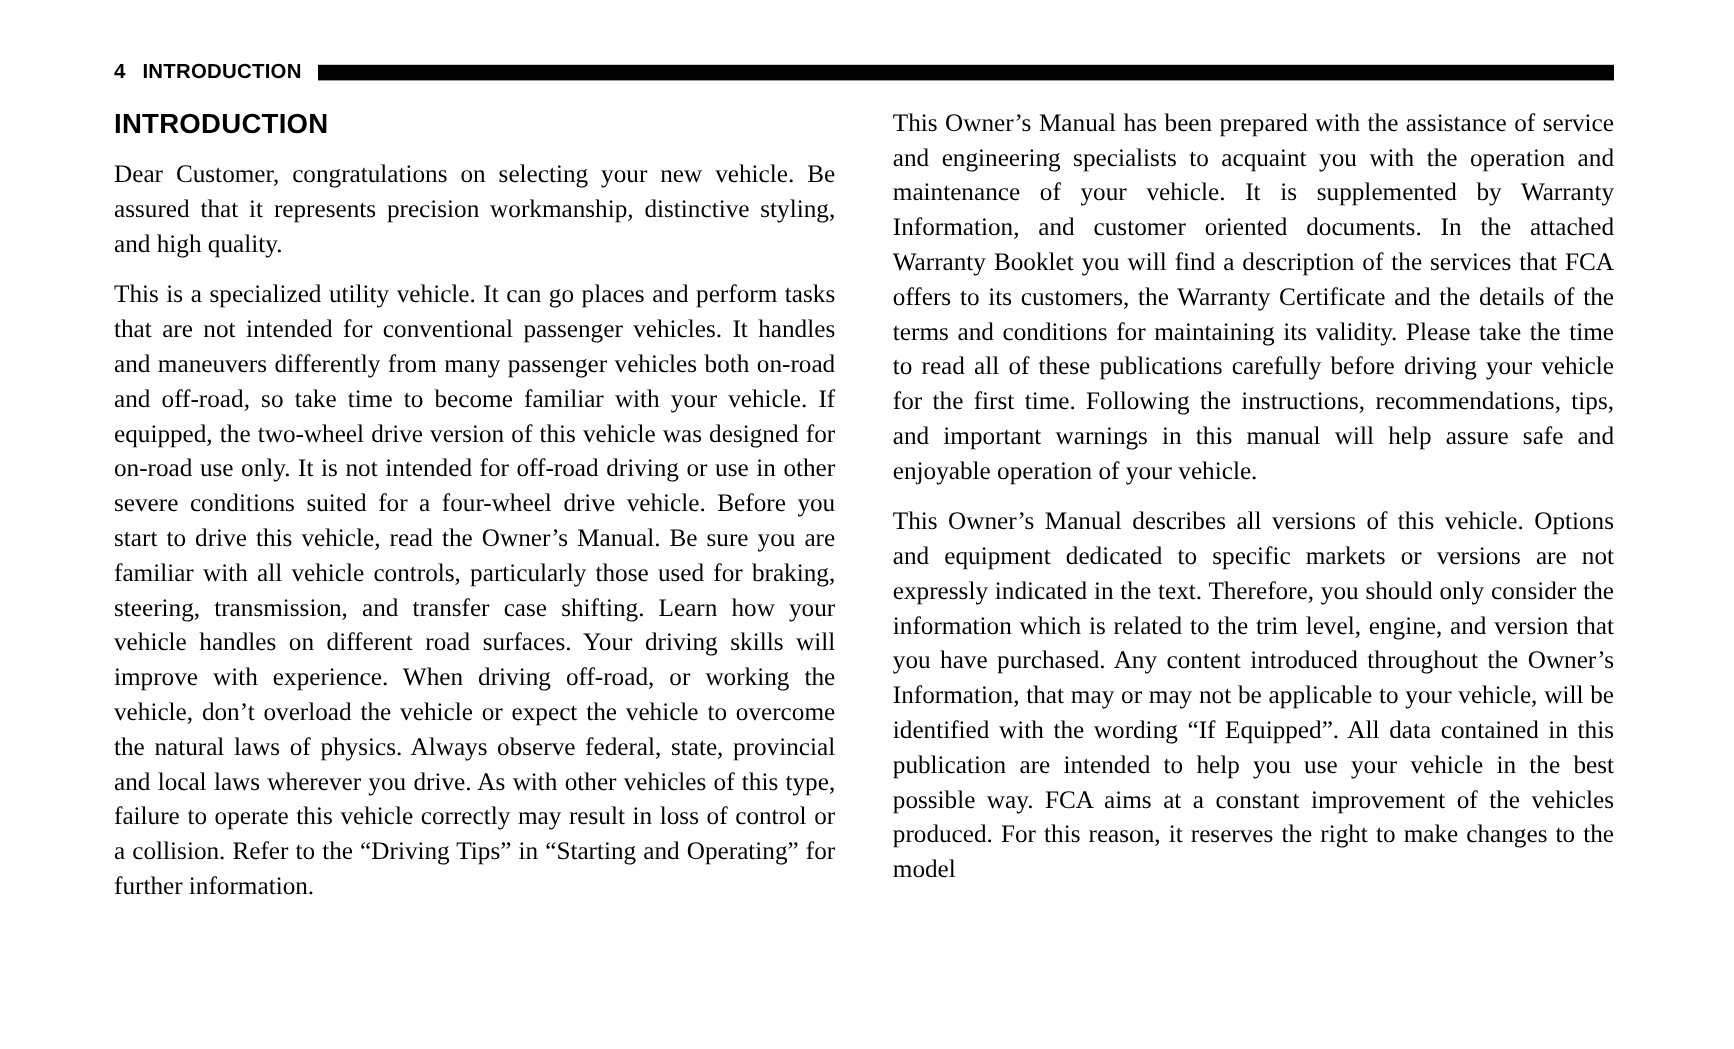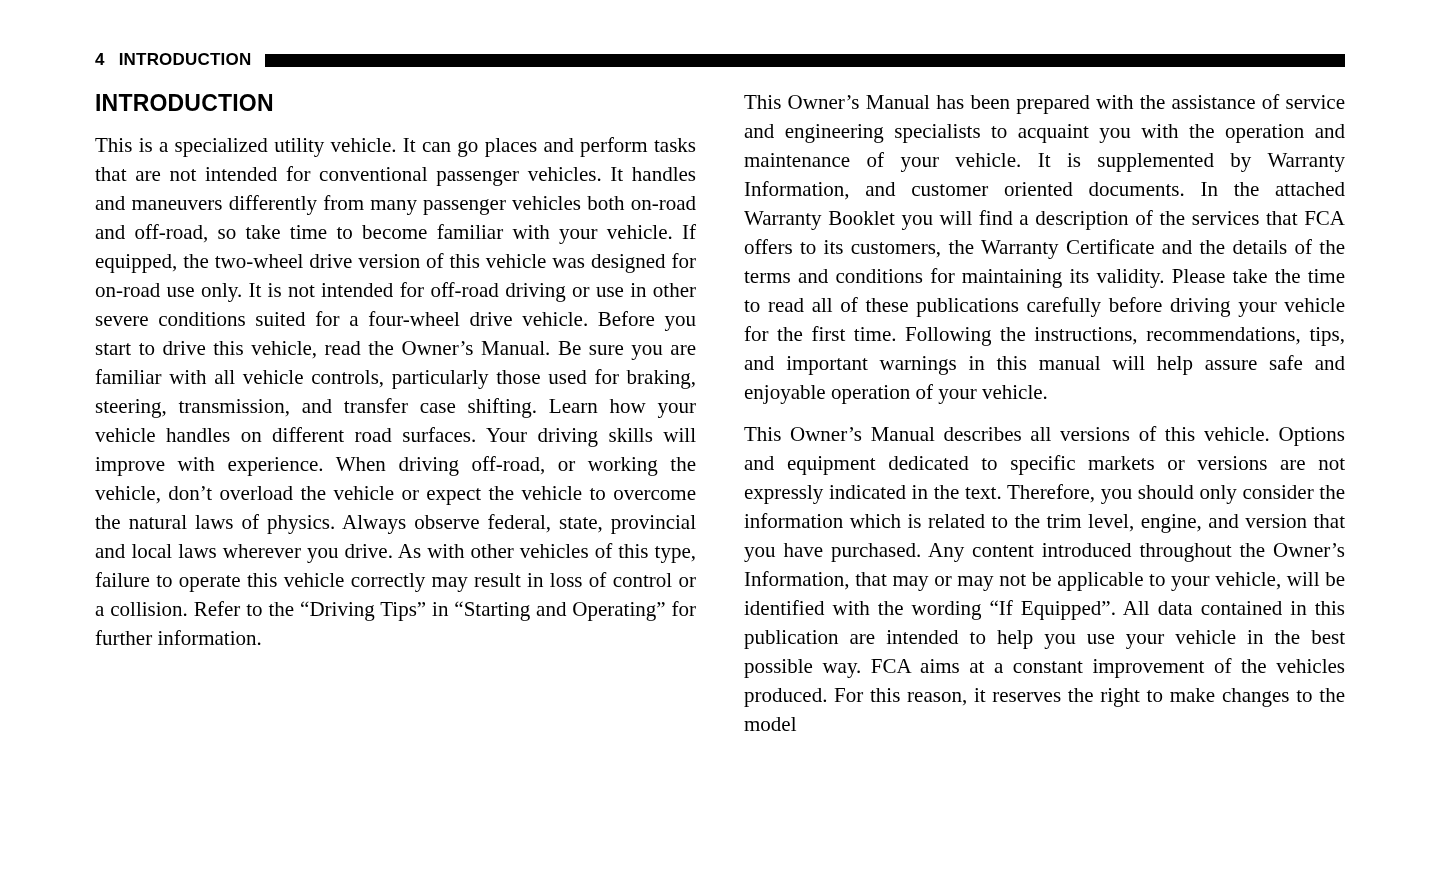--- a/index.html
+++ b/index.html
@@ -73,20 +73,21 @@
   <div class="running-header">
     <span class="pageno">4</span>
     <span class="section">INTRODUCTION</span>
     <span class="bar"></span>
   </div>
 
   <div class="columns">
 
     <div class="col">
       <h1 class="doc-heading">INTRODUCTION</h1>
+      <p>Dear Customer, congratulations on selecting your new vehicle. Be assured that it represents precision workmanship, distinctive styling, and high quality.</p>
       <p>This is a specialized utility vehicle. It can go places and perform tasks that are not intended for conventional passenger vehicles. It handles and maneuvers differently from many passenger vehicles both on-road and off-road, so take time to become familiar with your vehicle. If equipped, the two-wheel drive version of this vehicle was designed for on-road use only. It is not intended for off-road driving or use in other severe conditions suited for a four-wheel drive vehicle. Before you start to drive this vehicle, read the Owner’s Manual. Be sure you are familiar with all vehicle controls, particularly those used for braking, steering, transmission, and transfer case shifting. Learn how your vehicle handles on different road surfaces. Your driving skills will improve with experience. When driving off-road, or working the vehicle, don’t overload the vehicle or expect the vehicle to overcome the natural laws of physics. Always observe federal, state, provincial and local laws wherever you drive. As with other vehicles of this type, failure to operate this vehicle correctly may result in loss of control or a collision. Refer to the “Driving Tips” in “Starting and Operating” for further information.</p>
     </div>
 
     <div class="col">
       <p>This Owner’s Manual has been prepared with the assistance of service and engineering specialists to acquaint you with the operation and maintenance of your vehicle. It is supplemented by Warranty Information, and customer oriented documents. In the attached Warranty Booklet you will find a description of the services that FCA offers to its customers, the Warranty Certificate and the details of the terms and conditions for maintaining its validity. Please take the time to read all of these publications carefully before driving your vehicle for the first time. Following the instructions, recommendations, tips, and important warnings in this manual will help assure safe and enjoyable operation of your vehicle.</p>
       <p>This Owner’s Manual describes all versions of this vehicle. Options and equipment dedicated to specific markets or versions are not expressly indicated in the text. Therefore, you should only consider the information which is related to the trim level, engine, and version that you have purchased. Any content introduced throughout the Owner’s Information, that may or may not be applicable to your vehicle, will be identified with the wording “If Equipped”. All data contained in this publication are intended to help you use your vehicle in the best possible way. FCA aims at a constant improvement of the vehicles produced. For this reason, it reserves the right to make changes to the model</p>
     </div>
 
   </div>
 

